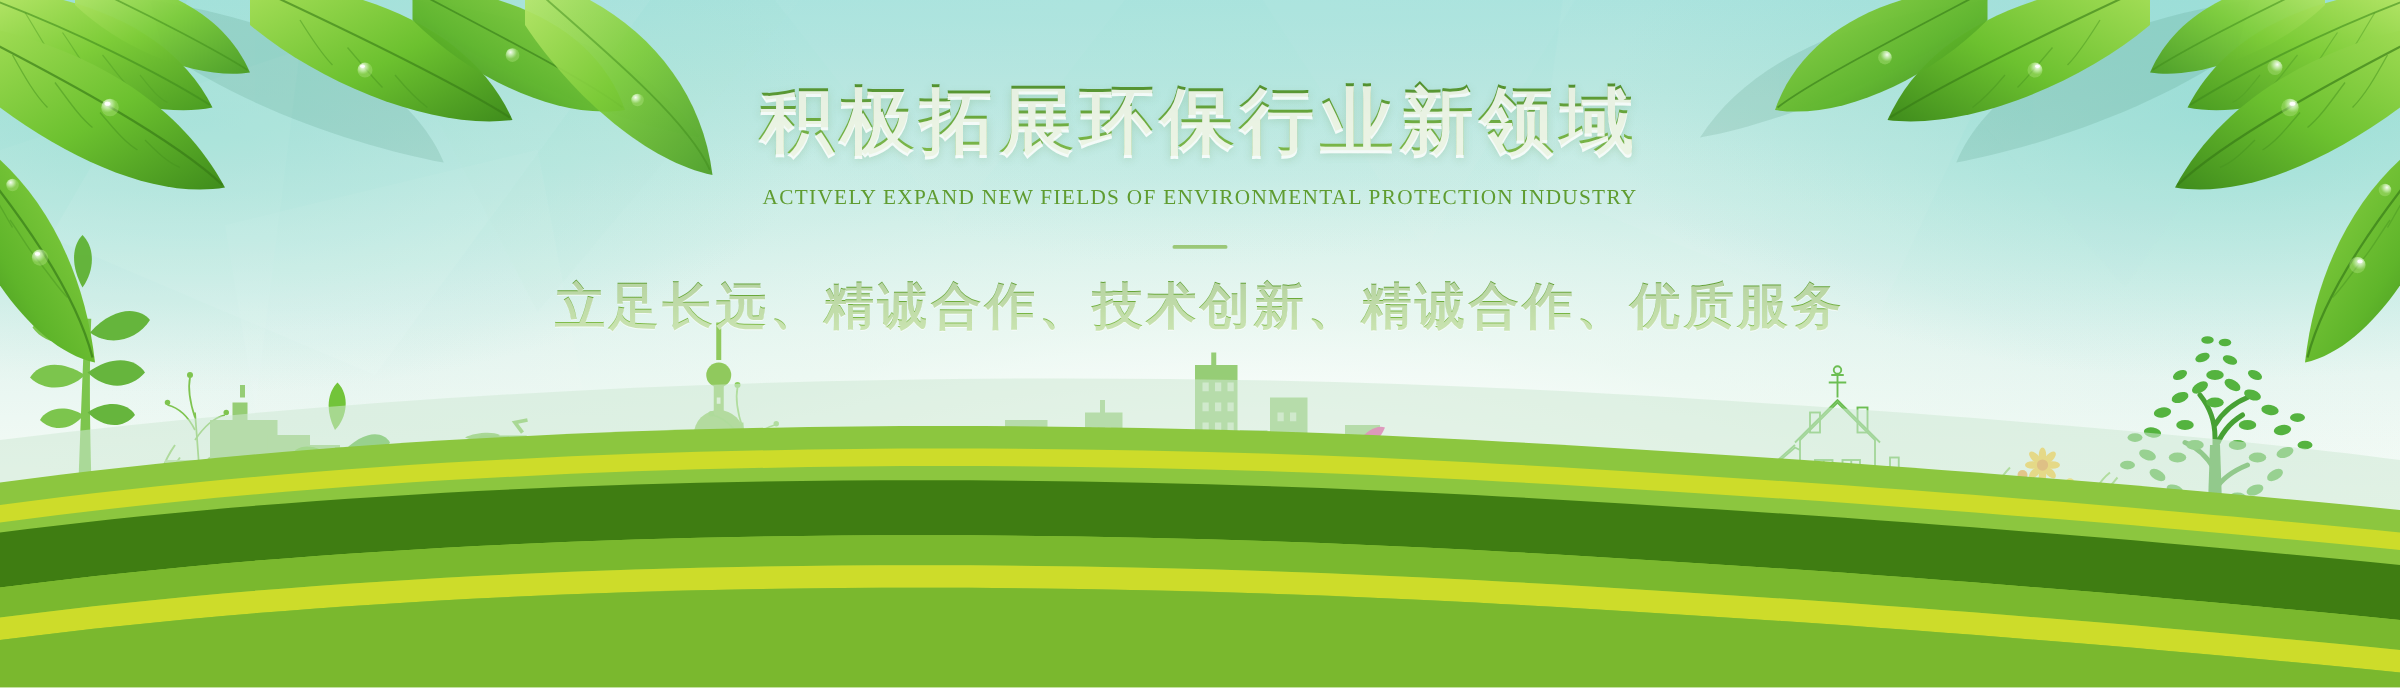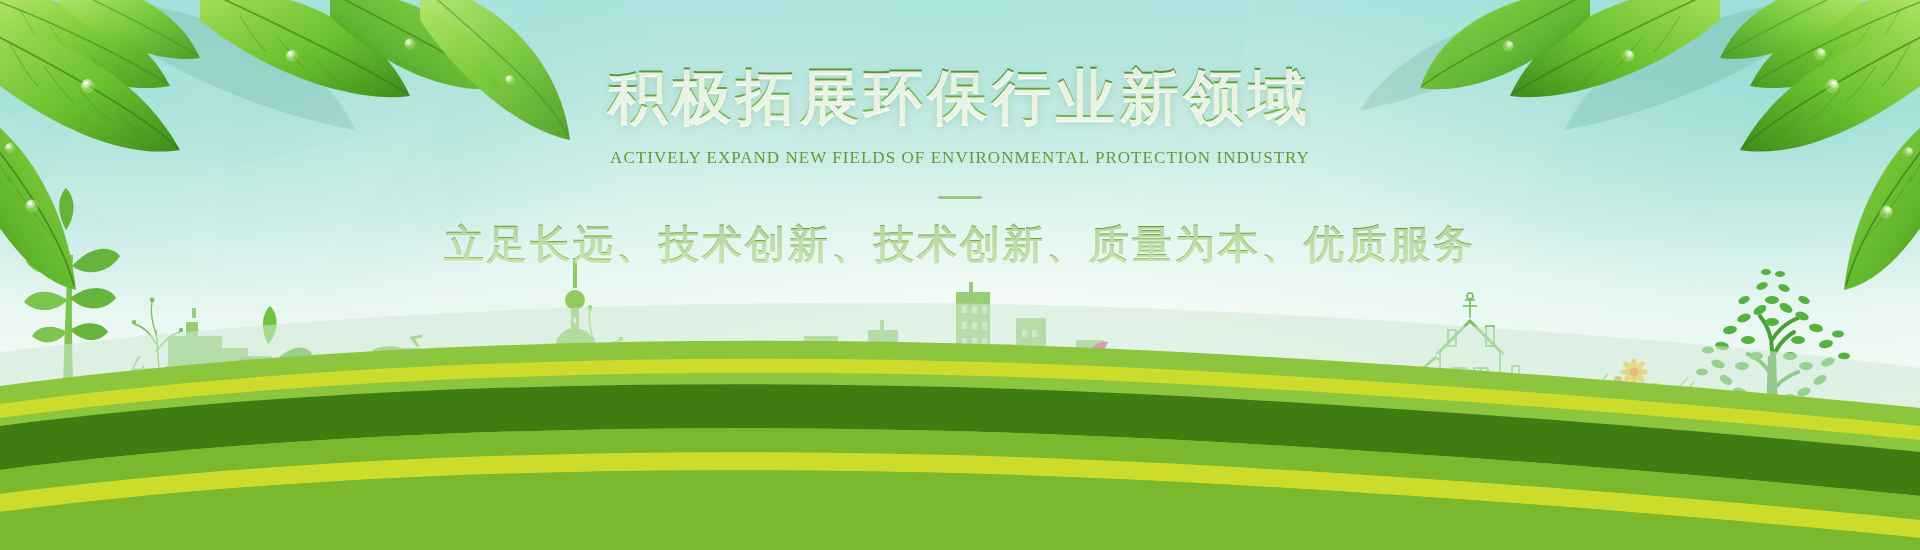--- a/index.html
+++ b/index.html
@@ -363,21 +363,21 @@
       <rect x="1164" y="384" width="22" height="30"></rect>
       <rect x="1190" y="374" width="18" height="40"></rect>
     </g>
 
   </svg>
 
   <div id="title-block">
     <h1 id="main-title">积极拓展环保行业新领域</h1>
     <div id="subtitle">ACTIVELY EXPAND NEW FIELDS OF ENVIRONMENTAL PROTECTION INDUSTRY</div>
     <div id="divider"></div>
-    <div id="tagline">立足长远、技术创新、技术创新、质量为本、优质服务</div>
+    <div id="tagline">立足长远、精诚合作、技术创新、精诚合作、优质服务</div>
   </div>
 
   <svg class="art" id="waves" width="1920" height="550" viewBox="0 0 1920 550">
 
     <path d="M0,352 C420,300 900,290 1340,318 C1600,334 1800,352 1920,368 L1920,550 L0,550 Z" fill="#cfe9d6" opacity="0.55"></path>
 
     <path d="M0,386 C340,340 760,330 1180,352 C1480,368 1740,390 1920,408 L1920,550 L0,550 Z" fill="#8cc63f"></path>
 
     <path d="M0,404 C340,358 760,348 1180,370 C1480,386 1740,408 1920,426 L1920,440 C1740,422 1480,400 1180,384 C760,362 340,372 0,418 Z" fill="#cddc2a"></path>
 

